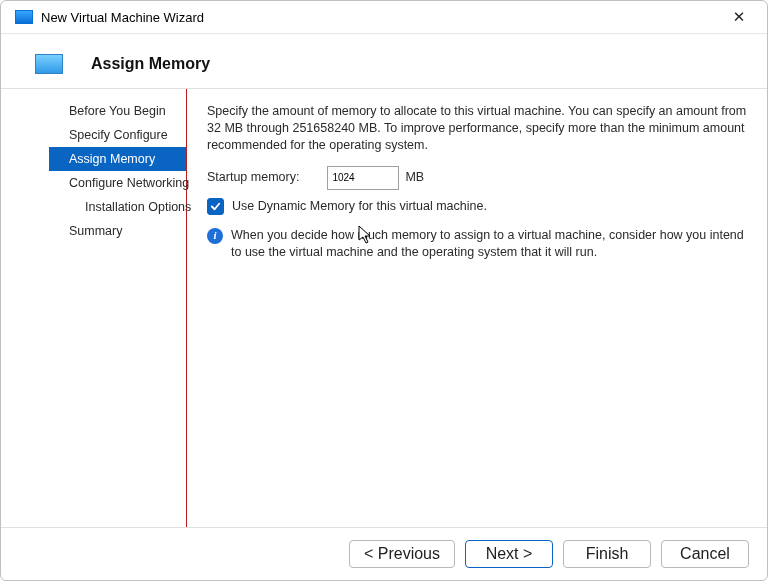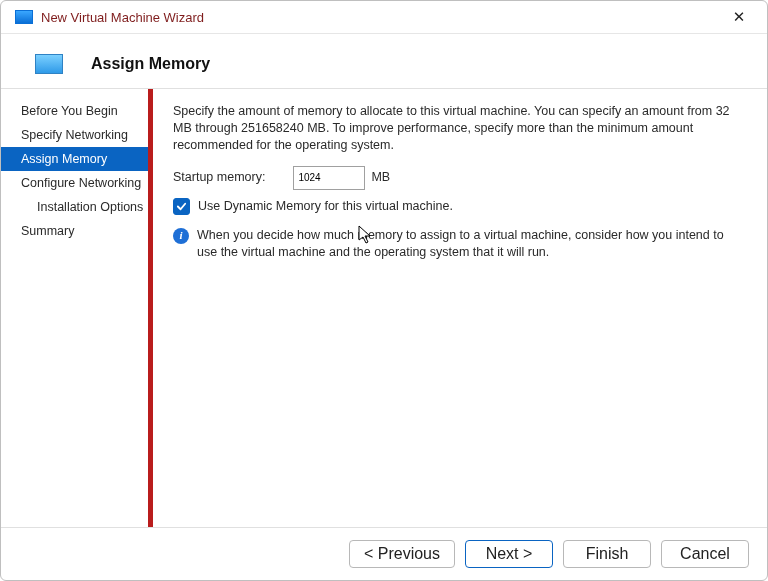--- a/index.html
+++ b/index.html
@@ -32,21 +32,21 @@
   }
   .titlebar .app-icon {
     width: 16px; height: 12px;
     background: linear-gradient(180deg,#3aa7ff 0%, #0a6fd6 100%);
     border: 1px solid #0a6fd6;
     margin-right: 8px;
   }
   .titlebar .title {
     flex: 1;
     font-size: 13px;
-    color: #7f1d1d;
+    color: #000000;
   }
   .titlebar .close {
     width: 36px;
     text-align: center;
     font-size: 15px;
     color: #222;
     cursor: default;
   }
   .header-area {
     padding: 20px 24px 14px 34px;
@@ -64,24 +64,25 @@
     font-size: 16px;
     font-weight: 700;
     color: #111;
   }
   .body {
     flex: 1;
     display: flex;
     overflow: hidden;
   }
   .sidebar {
-    width: 152px;
-    border-right: 5px solid #b91c1c;
+    width: 186px;
+    border-right: 1px solid #b91c1c;
     padding-top: 10px;
     box-sizing: border-box;
+    padding-left: 48px;
   }
   .sidebar .step {
     padding: 5px 8px 5px 20px;
     color: #2a2a2a;
     font-size: 12.5px;
     cursor: default;
     white-space: nowrap;
   }
   .sidebar .step.indent {
     padding-left: 36px;
@@ -196,21 +197,21 @@
 
   <div class="header-area">
     <span class="page-icon"></span>
     <span class="page-title">Assign Memory</span>
   </div>
 
   <div class="body">
 
     <div class="sidebar" id="sidebar">
         <div class="step">Before You Begin</div>
-        <div class="step">Specify Networking</div>
+        <div class="step">Specify Configure</div>
         <div class="step active">Assign Memory</div>
         <div class="step">Configure Networking</div>
         <div class="step indent">Installation Options</div>
         <div class="step">Summary</div>
       </div>
 
     <div class="content">
       <p>Specify the amount of memory to allocate to this virtual machine. You can specify an amount from 32 MB through 251658240 MB. To improve performance, specify more than the minimum amount recommended for the operating system.</p>
 
       <div class="row">

